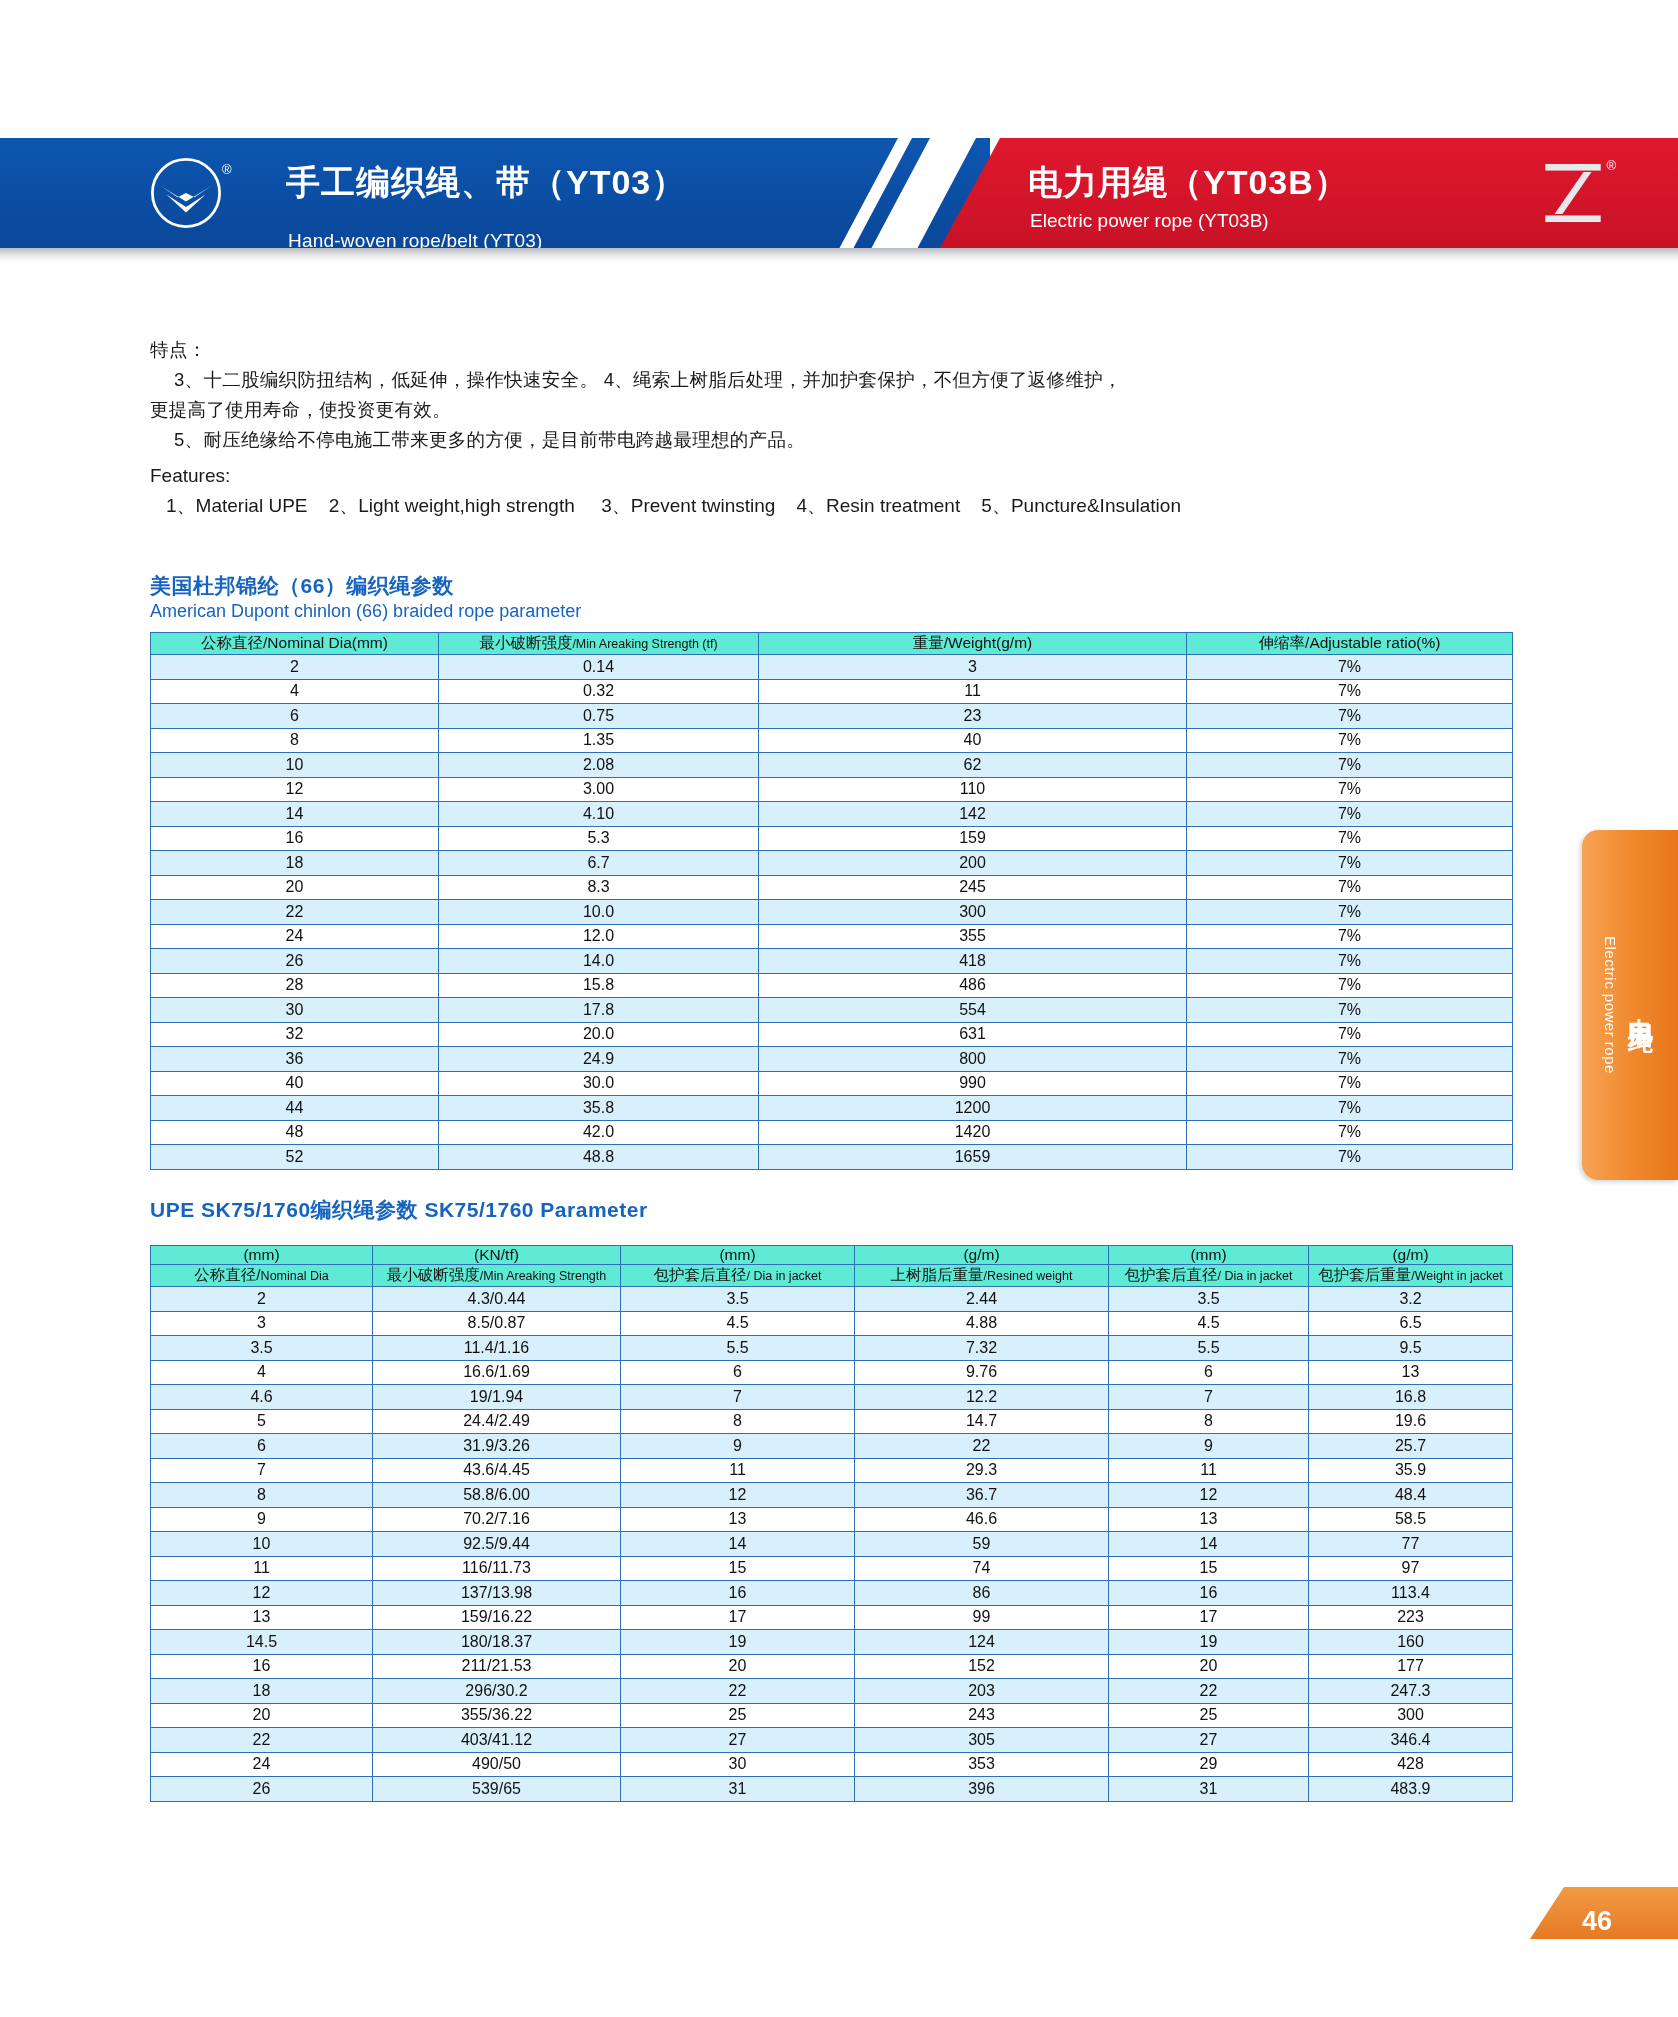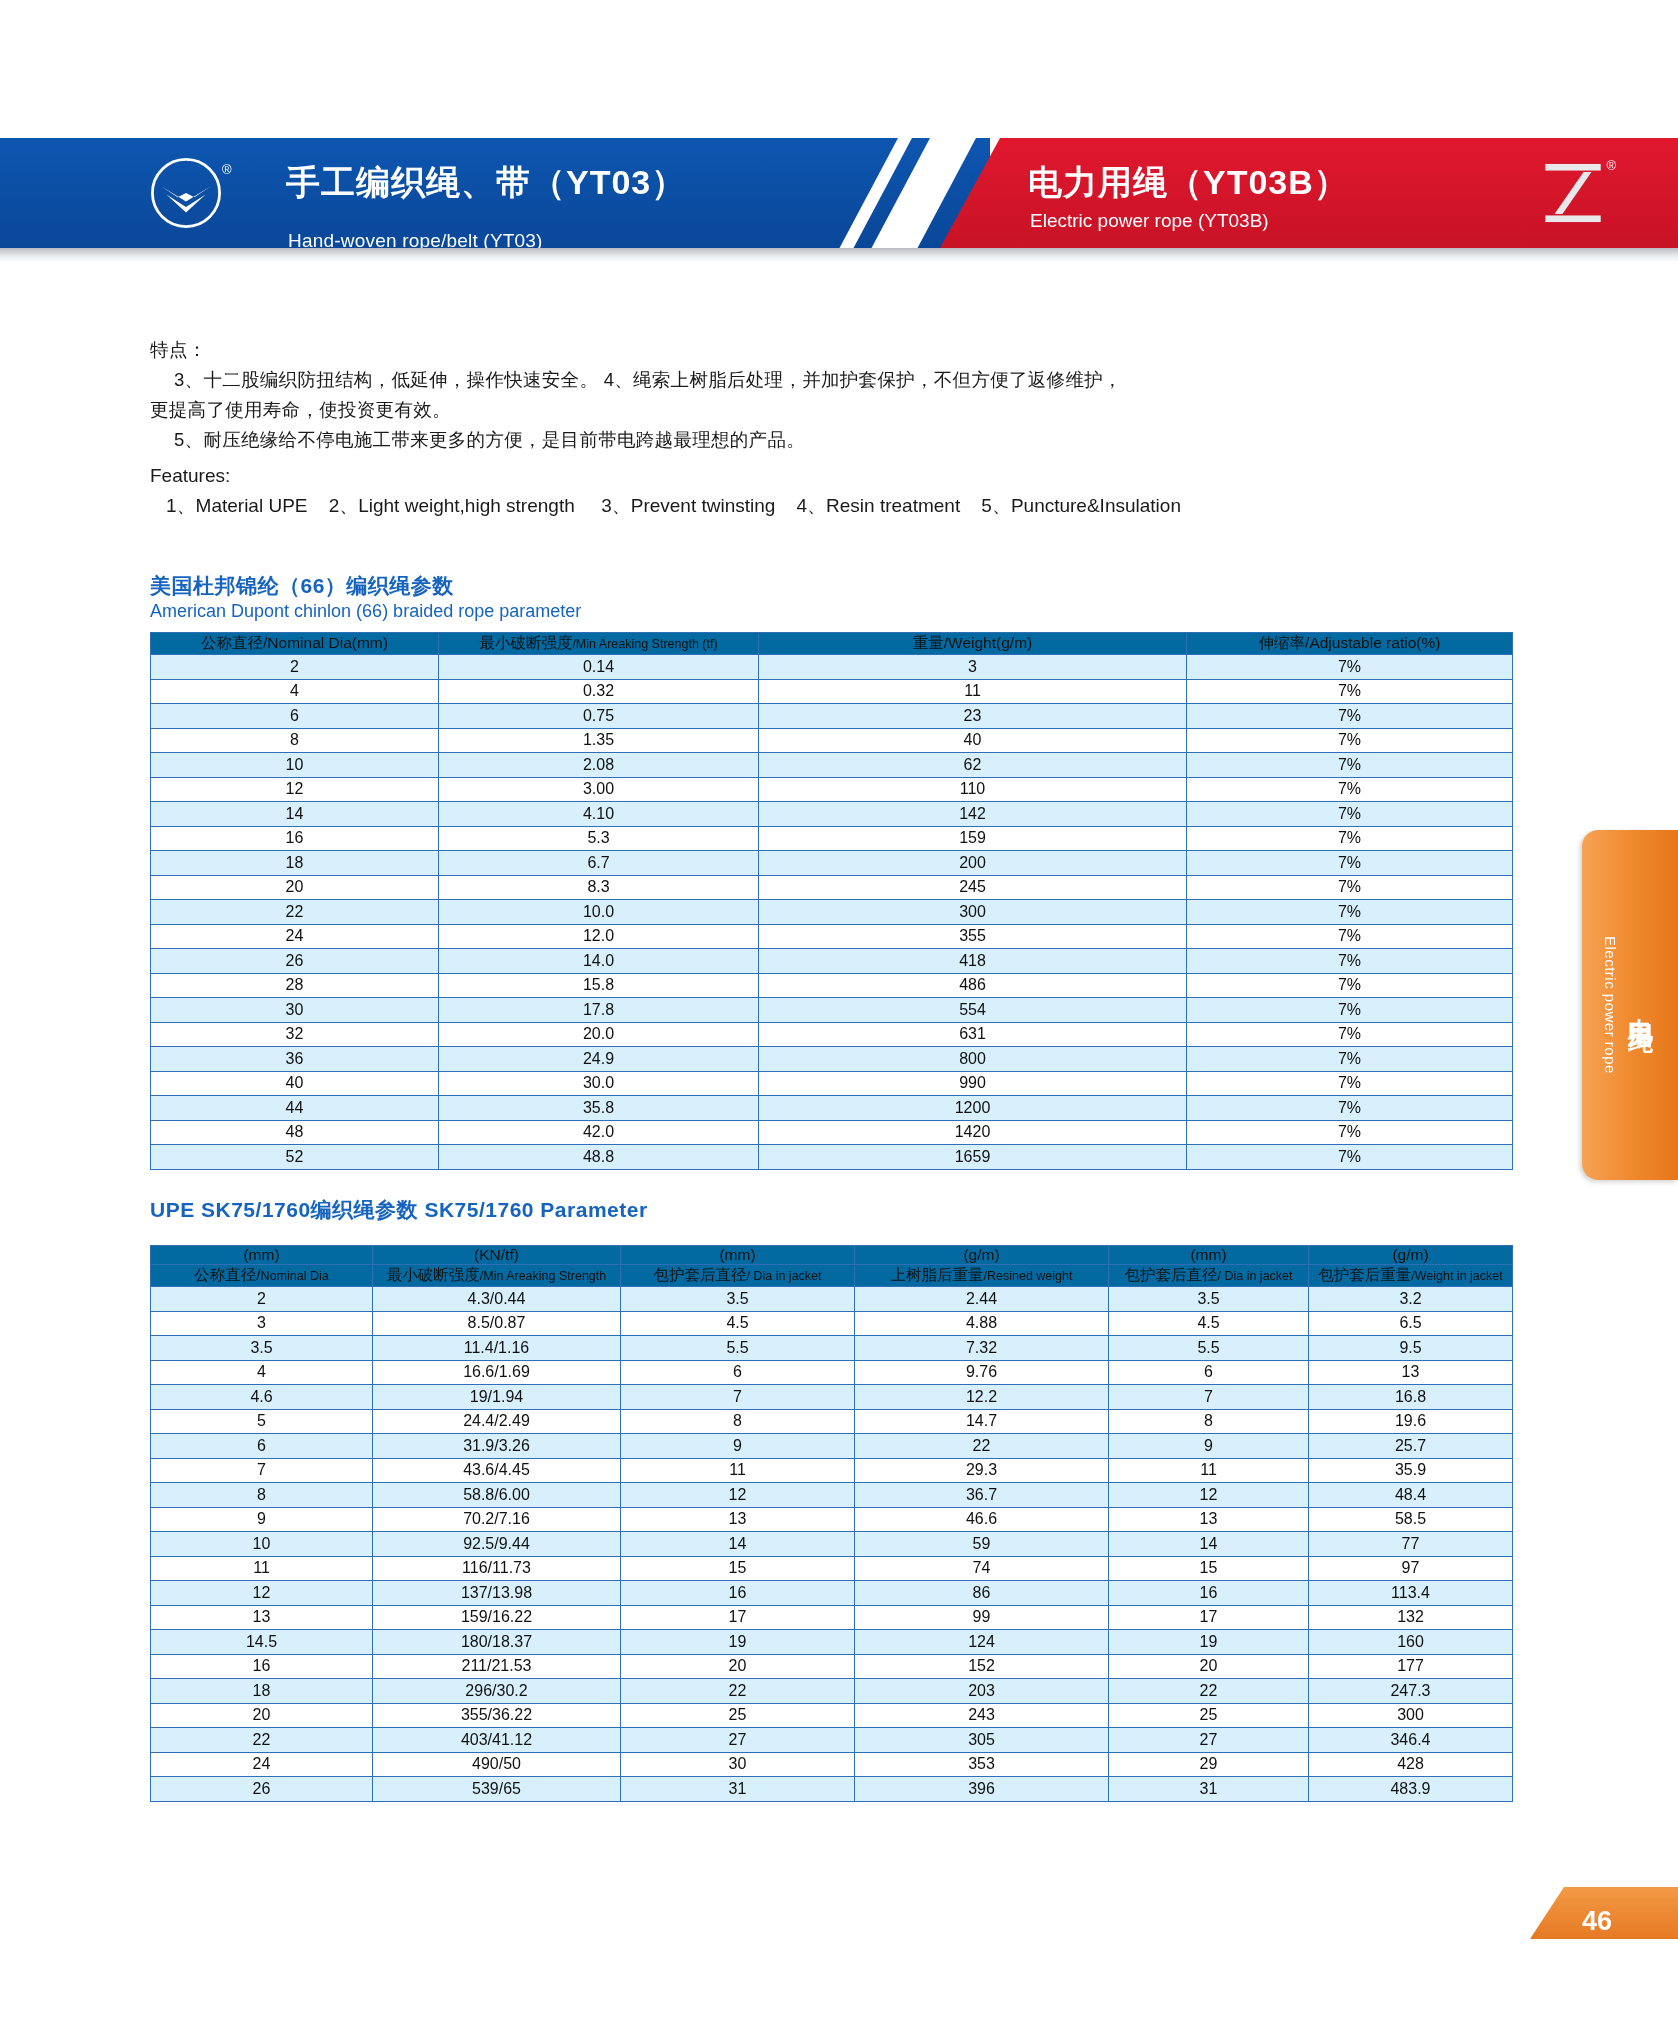--- a/index.html
+++ b/index.html
@@ -165,21 +165,21 @@
     border: 1px solid #2f6fb5;
     text-align: center;
     vertical-align: middle;
     font-size: 16px;
     color: #111;
     padding: 0;
     height: 24.5px;
     font-weight: normal;
   }
   thead td {
-    background: #0369a1;
+    background: #5eead4;
     font-size: 15.5px;
     height: 18px;
   }
   .rowA { background: #ffffff; }
   .rowB { background: #d8f0fb; }
   .hdr-cn { font-size: 15.5px; }
   .hdr-sm { font-size: 12.5px; }
 
   
   #table1 { left: 150px; top: 632px; width: 1362px; }
@@ -568,21 +568,21 @@
         <td>86</td>
         <td>16</td>
         <td>113.4</td>
       </tr>
       <tr class="rowA">
         <td>13</td>
         <td>159/16.22</td>
         <td>17</td>
         <td>99</td>
         <td>17</td>
-        <td>132</td>
+        <td>223</td>
       </tr>
       <tr class="rowB">
         <td>14.5</td>
         <td>180/18.37</td>
         <td>19</td>
         <td>124</td>
         <td>19</td>
         <td>160</td>
       </tr>
       <tr class="rowA">

